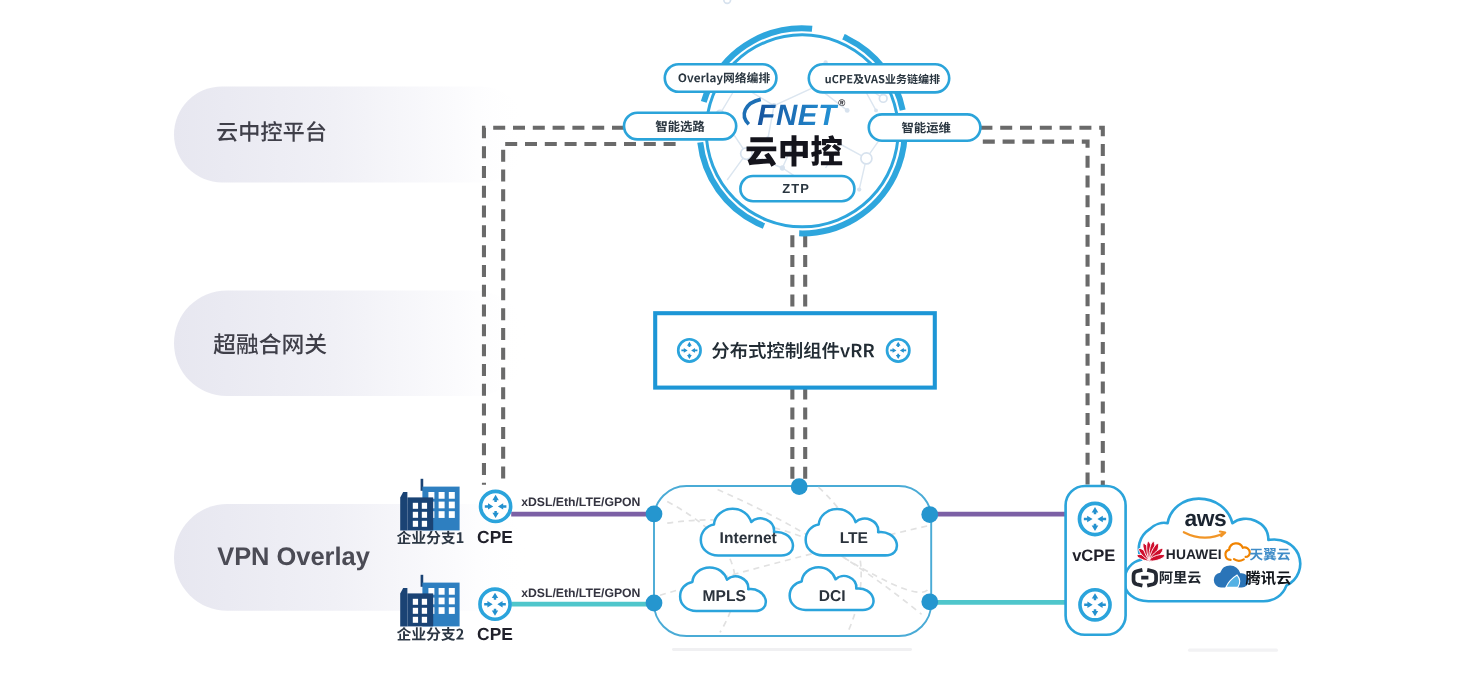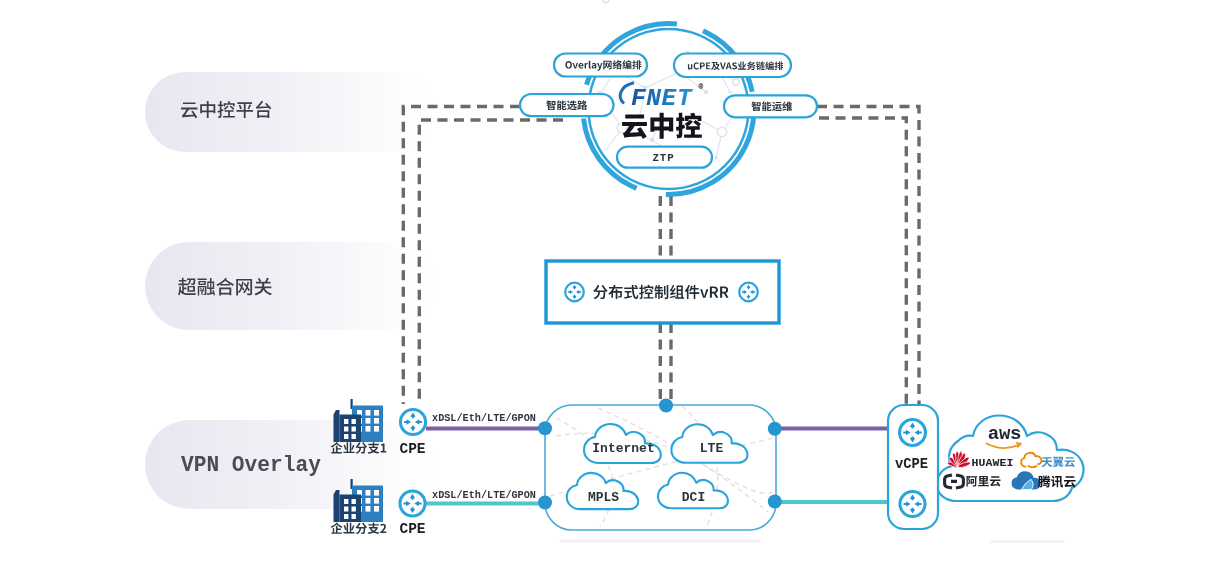--- a/index.html
+++ b/index.html
@@ -1,15 +1,15 @@
 <!DOCTYPE html>
 <html><head><meta charset="utf-8">
 <style>
 html,body{margin:0;padding:0;background:#ffffff;}
-#stage{position:relative;width:1152px;height:570px;background:#ffffff;overflow:hidden;font-family:Liberation Mono, monospace;}
+#stage{position:relative;width:1152px;height:570px;background:#ffffff;overflow:hidden;font-family:Liberation Sans, sans-serif;}
 </style></head>
 <body>
 <div id="stage">
 <svg width="1225" height="570" viewBox="0 0 1225 570">
 <defs>
 <linearGradient id="pillg" x1="0" y1="0" x2="1" y2="0">
  <stop offset="0" stop-color="#e7e7f0"></stop>
  <stop offset="0.45" stop-color="#f0f0f6"></stop>
  <stop offset="0.8" stop-color="#fbfbfd"></stop>
  <stop offset="1" stop-color="#ffffff" stop-opacity="0"></stop>

